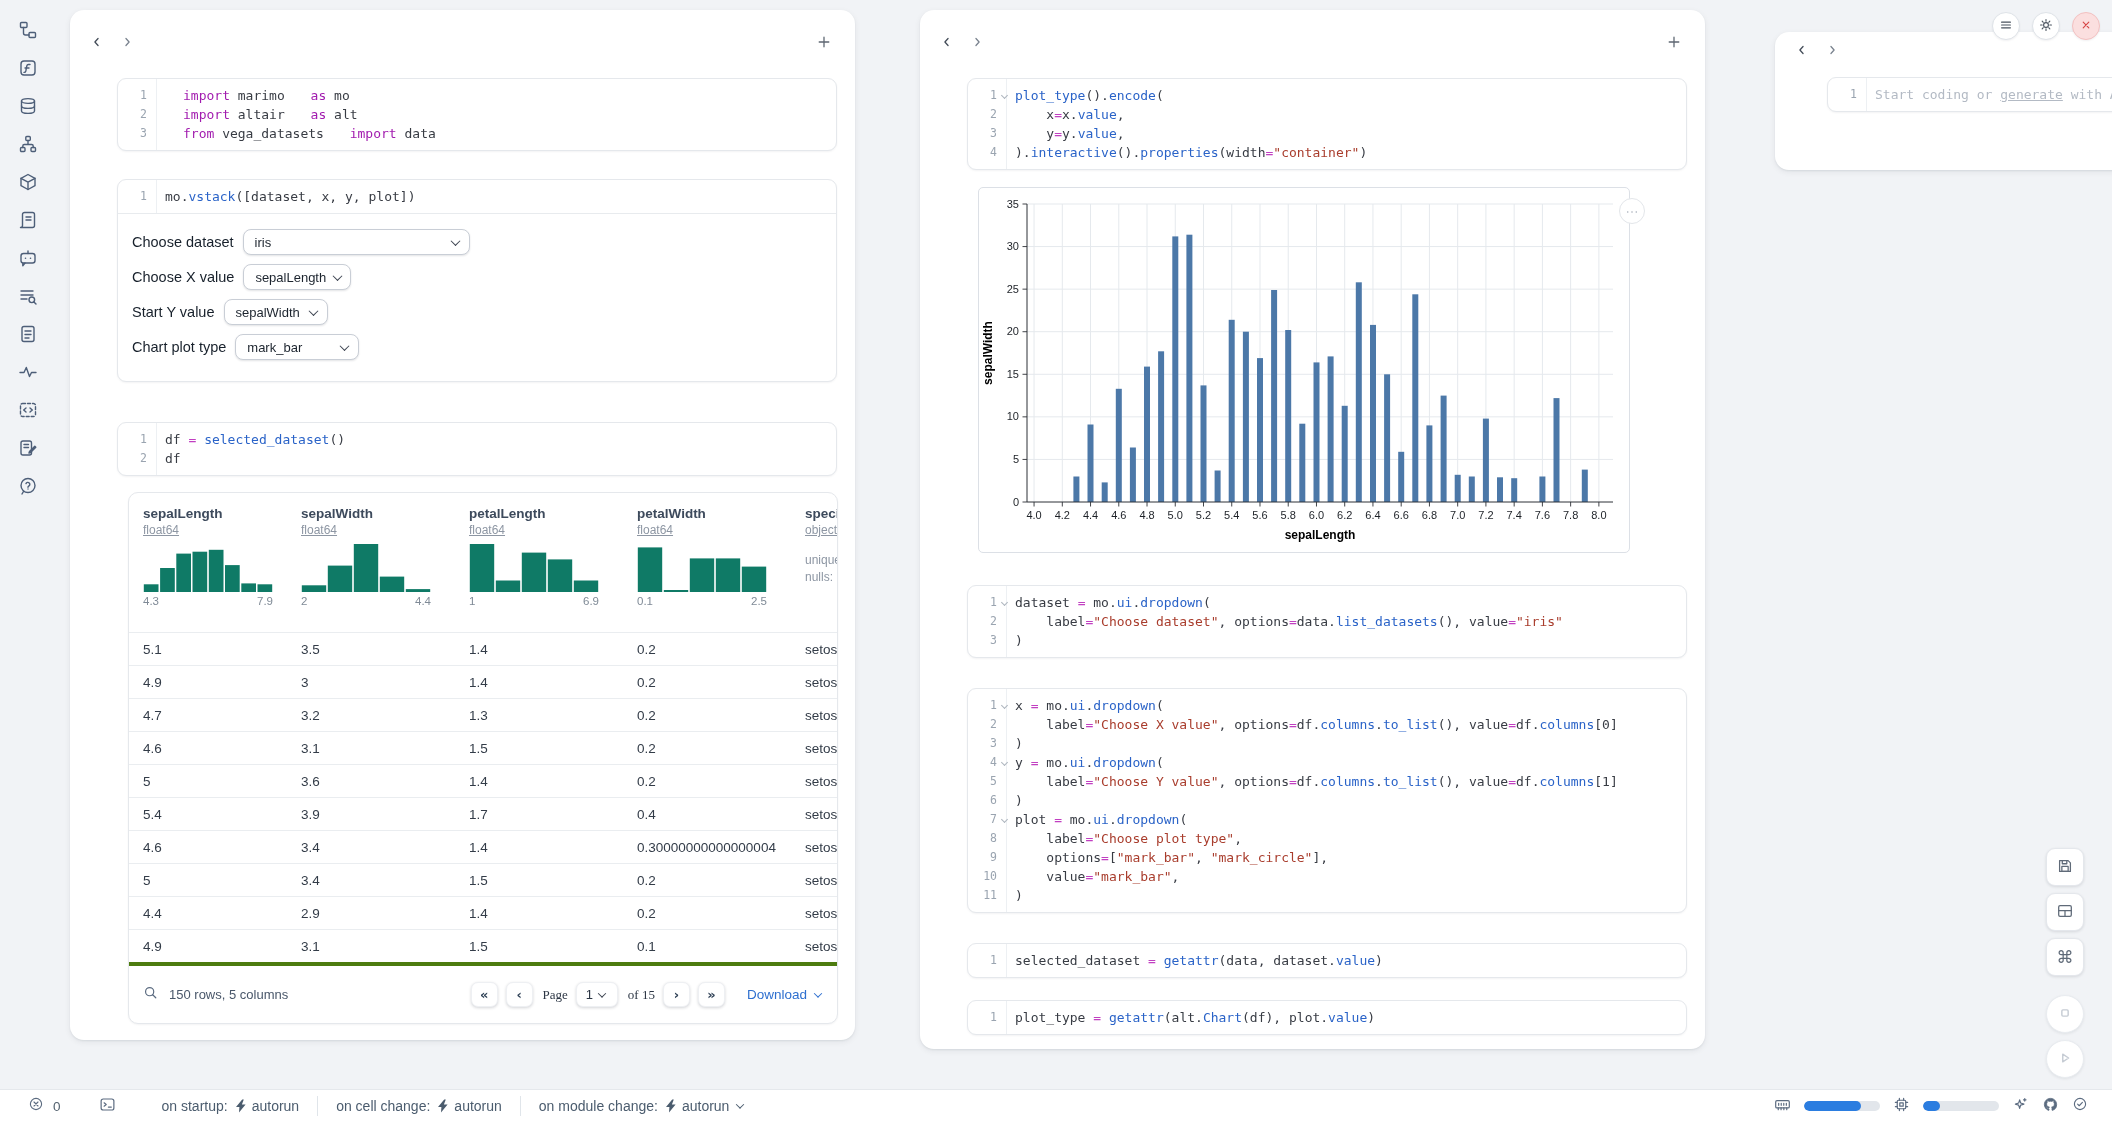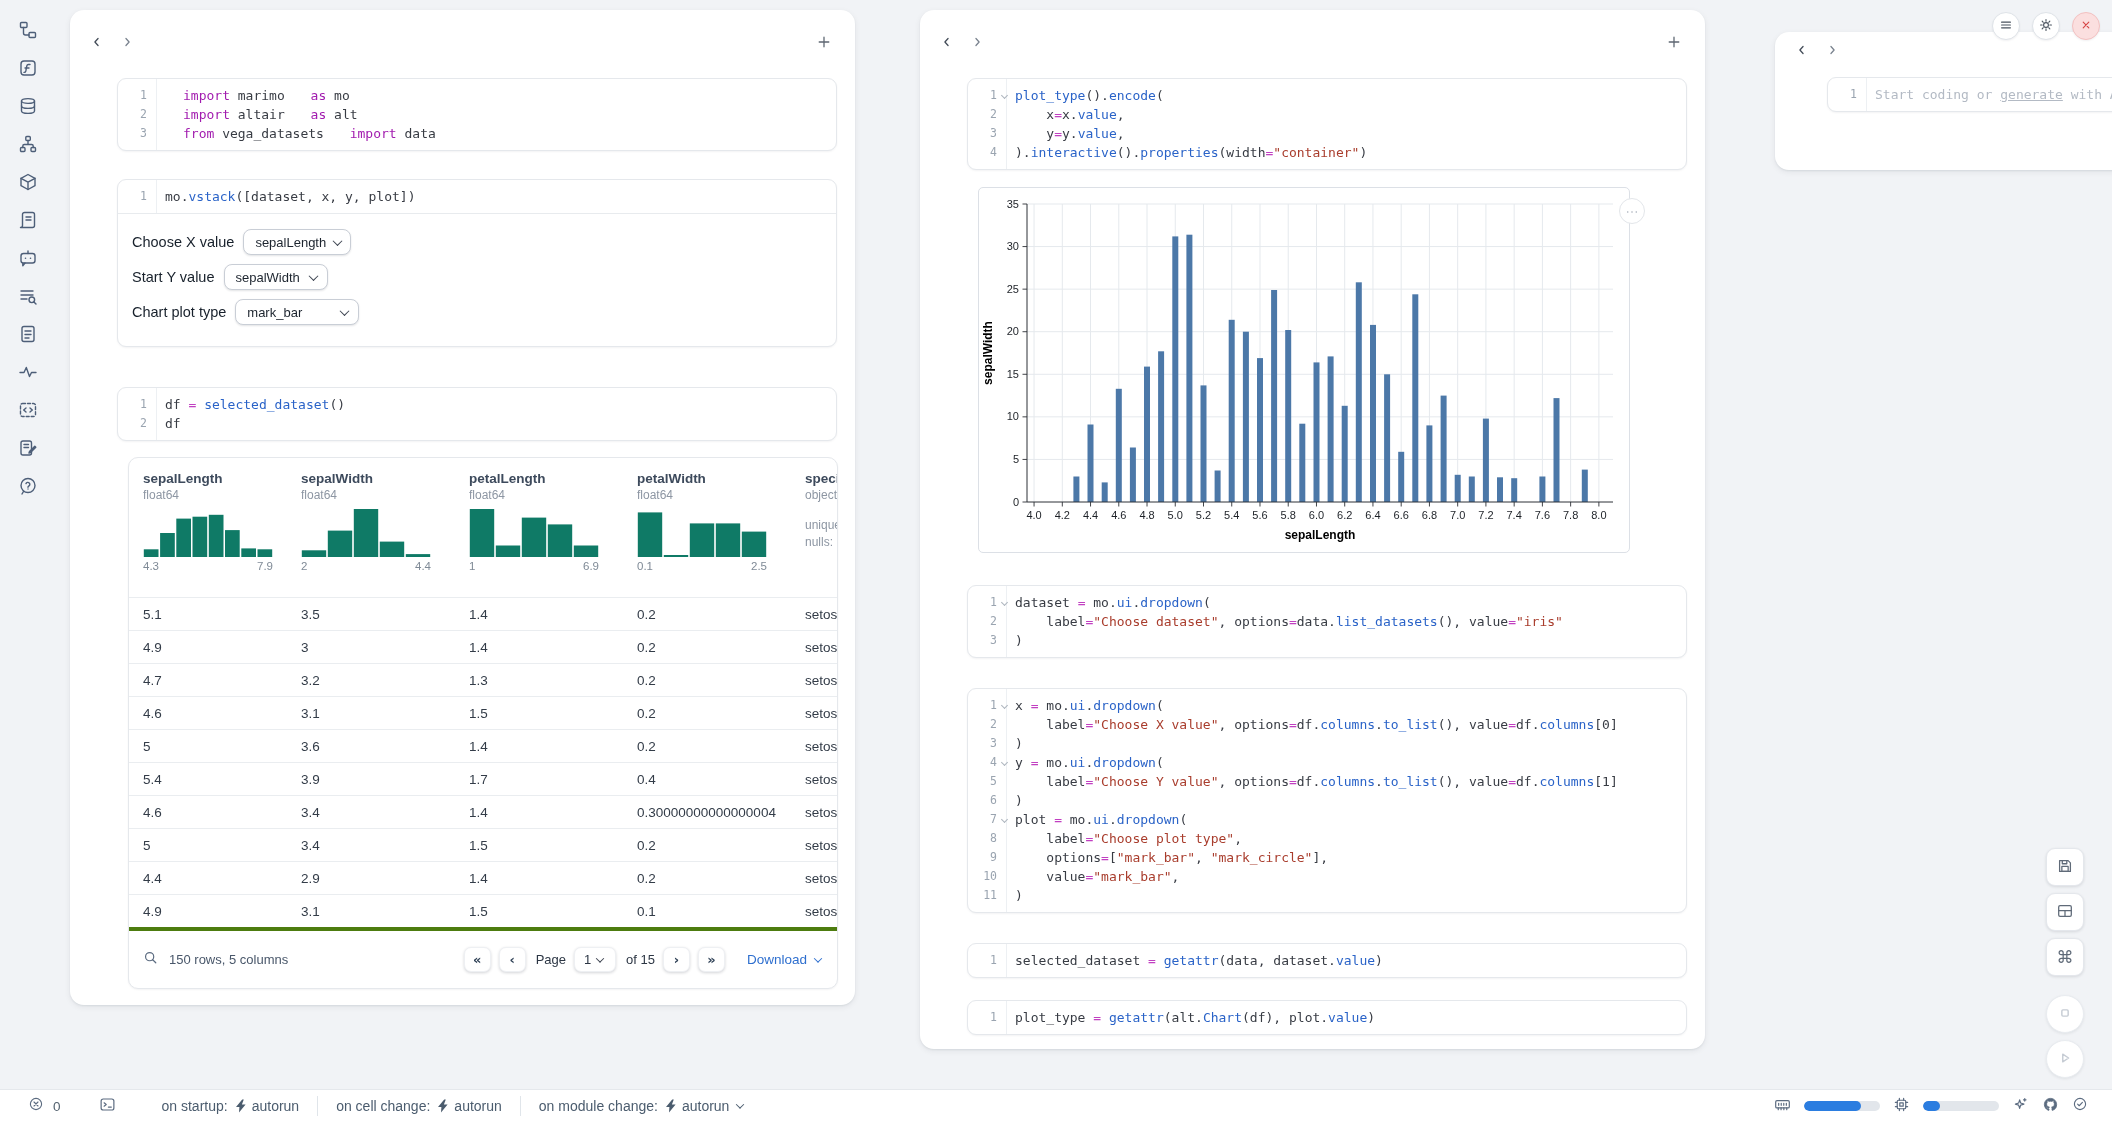--- a/index.html
+++ b/index.html
@@ -58,35 +58,35 @@
   .sel span { flex:1; }
   .sel-0{width:227px;} .sel-1{width:108px;} .sel-2{width:104px;} .sel-3{width:124px;justify-content:center;}
   .chev { width:7px; height:7px; border-right:1.7px solid #3c4350; border-bottom:1.7px solid #3c4350; transform:rotate(45deg) translate(-1px,-1px); flex:none; margin-left:8px; }
 
   
   .tablebox { margin-left:58px; width:710px; background:#fff; border:1px solid #e5e8ec;
               border-radius:10px; box-shadow:0 1px 2px rgba(16,24,40,.05); overflow:hidden; }
   .thead { height:139px; display:flex; overflow:hidden; }
   .th { flex:none; padding:13px 0 0 14px; overflow:hidden; }
   .thname { font-size:13.5px; font-weight:bold; color:#3d4a5c; white-space:nowrap; }
-  .thtype { font-size:12px; color:#8d96a3; margin-top:2px; white-space:nowrap; }
+  .thtype { font-size:12px; color:#8d96a3; margin-top:2px; white-space:nowrap;text-decoration:underline; }
   .hist { margin-top:7px; display:block; }
   .thrange { display:flex; justify-content:space-between; width:130px; font-size:11.5px; color:#7f8a96; margin-top:3px; }
   .thmeta { font-size:12px; color:#8d96a3; margin-top:16px; white-space:nowrap; }
   .thmeta div { margin-bottom:3px; }
   .tbody .tr { display:flex; height:33px; border-top:1px solid #eaedf0; align-items:center; overflow:hidden; }
   .td { flex:none; padding-left:14px; font-size:13.5px; color:#333c48; white-space:nowrap; overflow:hidden; }
   .tfoot { border-top:4px solid #4d7c0f; height:61px; display:flex; align-items:center; padding:0 16px 0 13px; }
   .tfoot svg { stroke:#5b6b80; flex:none; }
   .tsum { font-size:13px; color:#49576a; margin-left:10px; }
   .spacer { flex:1; }
   .pgbtn { width:27px; height:25px; background:#fff; border:1px solid #eef0f3; border-radius:7px;
            box-shadow:0 1px 3px rgba(16,24,40,.18); color:#2f4156; font-size:13px; font-weight:bold;
            cursor:pointer; margin-left:8px; font-family:"DejaVu Sans", sans-serif; }
-  .pglabel, .pgof { font-size:13px; color:#2c3razz64; color:#2c3644; margin-left:10px; }
+  .pglabel, .pgof { font-size:13px; color:#2c3razz64; color:#2c3644; margin-left:10px;font-family:Liberation Serif, serif; }
   .pgselect { margin-left:8px; height:25px; min-width:42px; background:#fff; border:1px solid #eef0f3; border-radius:7px;
               box-shadow:0 1px 3px rgba(16,24,40,.18); display:flex; align-items:center; padding:0 7px 0 9px;
               font-size:13px; color:#2c3644; cursor:pointer; }
   .pgselect .chev { width:6px; height:6px; margin-left:6px; }
   .dl { display:flex; align-items:center; margin-left:22px; color:#2e6fcf; font-size:13.5px; cursor:pointer; text-decoration:none;justify-content:flex-end; }
   .dl .chev { border-color:#2e6fcf; width:6px; height:6px; }
 
   
   .chartbox { position:relative; margin-left:58px; width:652px; background:#fff;
               border:1px solid #dce0e6; border-radius:5px; }
@@ -255,20 +255,27 @@
       </div>
   </div>
 
   <div class="cell mt28">
     <div class="codebox">
       <div class="codearea">
           <div class="cl"><span class="ln">1</span><span class="lc"><span class="tk-t">mo.</span><span class="tk-fn">vstack</span><span class="tk-t">([dataset, x, y, plot])</span></span></div>
         </div>
       <div class="divider"></div>
       <div class="form" id="vstack-form">
+          <div class="frow">
+     <span class="flabel">Choose dataset</span>
+     <div class="sel sel-0">
+              <span>iris</span>
+              <i class="chev"></i>
+            </div>
+   </div>
           <div class="frow">
      <span class="flabel">Choose X value</span>
      <div class="sel sel-1">
               <span>sepalLength</span>
               <i class="chev"></i>
             </div>
    </div>
           <div class="frow">
      <span class="flabel">Start Y value</span>
      <div class="sel sel-2">

